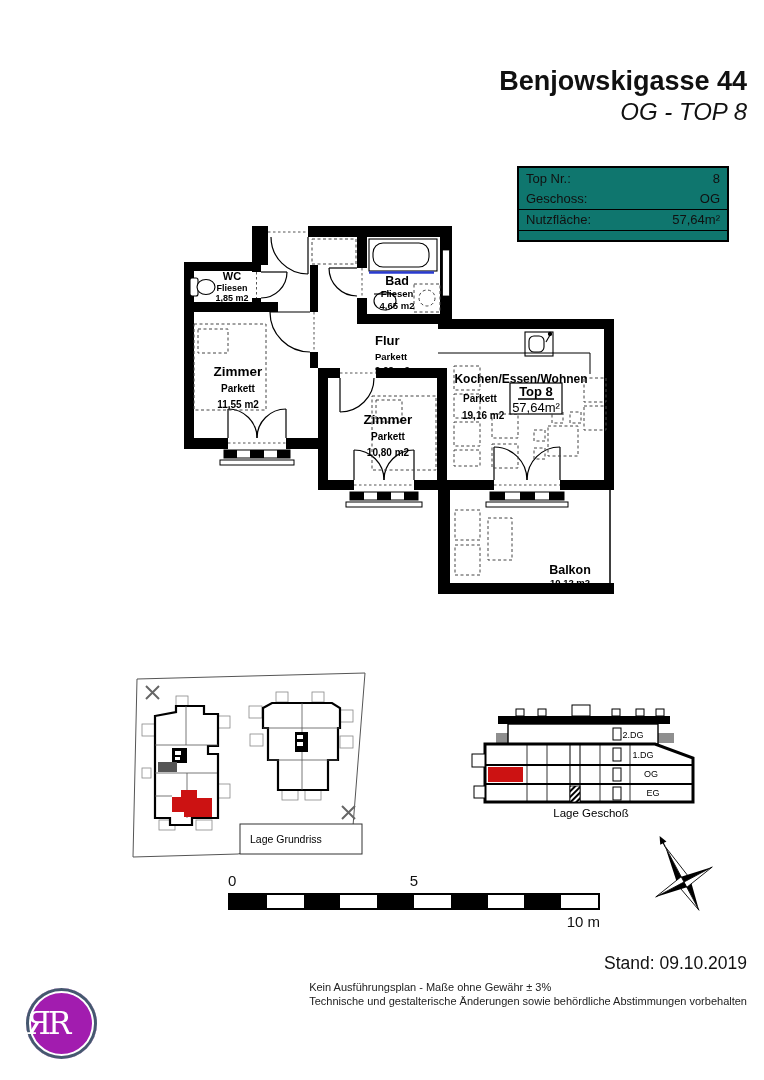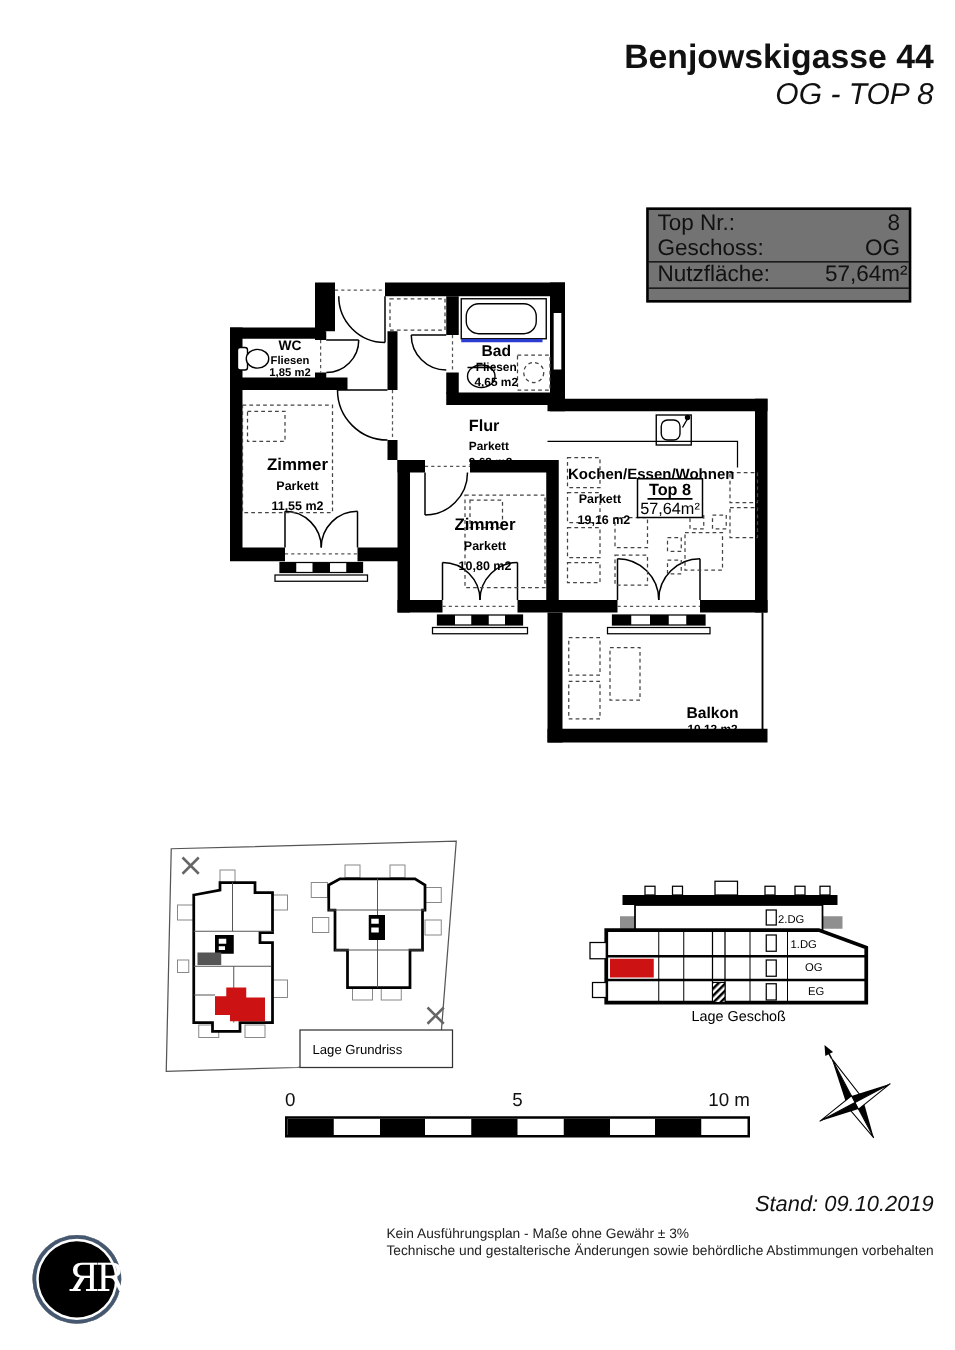--- a/index.html
+++ b/index.html
@@ -2,50 +2,50 @@
 <html><head>
 <meta charset="utf-8">
 <style>
   html,body{margin:0;padding:0;background:#888;}
   .page{position:relative;width:764px;height:1080px;background:#ffffff;overflow:hidden;
         font-family:"Liberation Sans",sans-serif;color:#111;}
   .abs{position:absolute;}
 
   
   .titleblock{right:17px;top:30px;text-align:right;}
-  .title-main{font-size:27px;font-weight:bold;line-height:31px;}
+  .title-main{font-size:27px;font-weight:bold;line-height:31px;margin-top:36px;}
   .title-sub{font-size:24px;font-style:italic;line-height:29px;}
 
   
   .infotable{left:517px;top:166px;width:212px;border:2px solid #000;box-sizing:border-box;
-             font-size:18px;background:#737373;}
+             font-size:13px;background:#0f766e;}
   .infotable .row{display:flex;justify-content:space-between;padding:1px 7px 2px 7px;height:21px;
                   align-items:center;box-sizing:border-box;}
   .infotable .row.underlined{border-bottom:1.5px solid #000;gap:44px;}
   .infotable .spacer{height:9px;}
 
   
   .scalebar{left:228px;top:872px;width:372px;}
   .scalebar .ticks{position:relative;height:18px;font-size:15px;}
   .scalebar .t0{position:absolute;left:0;}
   .scalebar .t5{position:absolute;left:50%;transform:translateX(-50%);}
-  .scalebar .t10{position:absolute;right:0;}
+  .scalebar .t10{position:absolute;right:0;margin-top:41px;}
   .scalebar .bar{margin-top:3px;height:13px;border:2px solid #000;display:flex;box-sizing:content-box;background:#fff;}
   .scalebar .bar div{flex:1;}
   .scalebar .bar div.b{background:#000;}
 
   
   .logo{left:26px;top:988px;width:71px;height:71px;border-radius:50%;
-        background:#000000;box-shadow:inset 0 0 0 3px #45586f, inset 0 0 0 5px #ffffff;
-        display:flex;align-items:center;justify-content:flex-end;}
+        background:#a21caf;box-shadow:inset 0 0 0 3px #45586f, inset 0 0 0 5px #ffffff;
+        display:flex;align-items:center;justify-content:flex-start;}
   .logo span{font-family:"DejaVu Serif",serif;color:#fff;font-size:31px;letter-spacing:-3px;
              transform:translateY(-1px);}
 
   
-  .stand{right:17px;top:953px;font-size:17.5px;text-align:right;font-style:italic;}
+  .stand{right:17px;top:953px;font-size:17.5px;text-align:right;}
   .notes{right:17px;top:981px;font-size:11px;line-height:13.8px;text-align:left;color:#222;}
 
   svg text{font-family:"Liberation Sans",sans-serif;fill:#000;}
   .rn{font-weight:bold;}
 </style>
 </head>
 <body>
 
 <div class="page">
 

